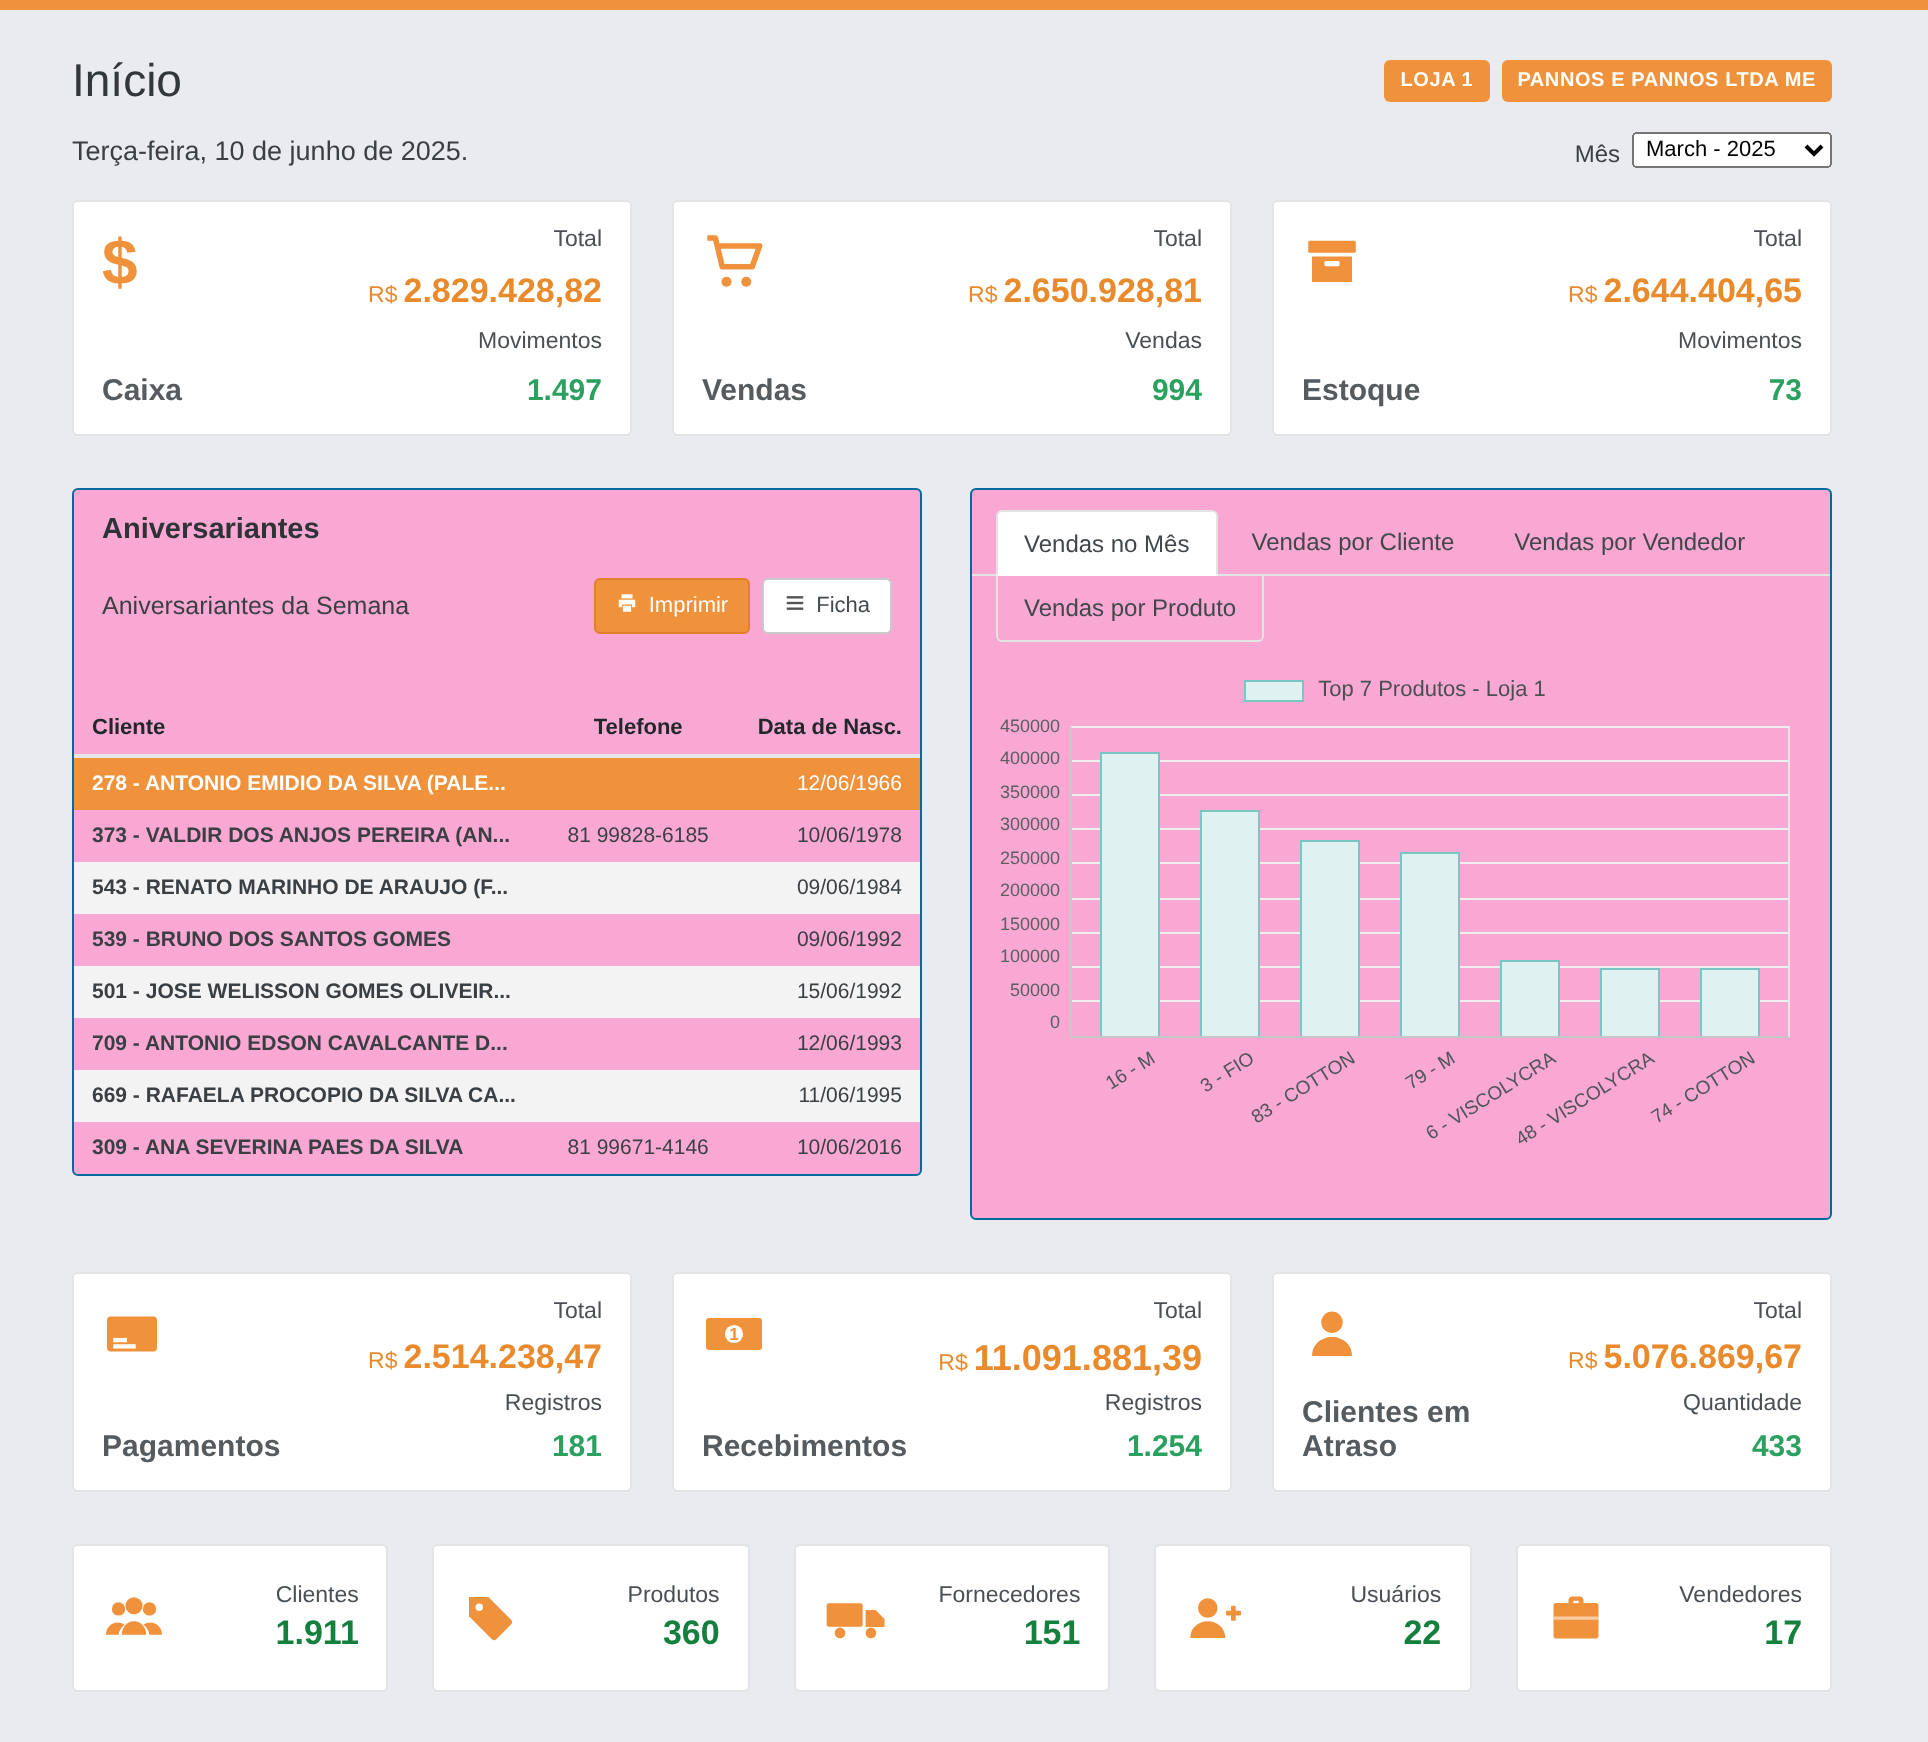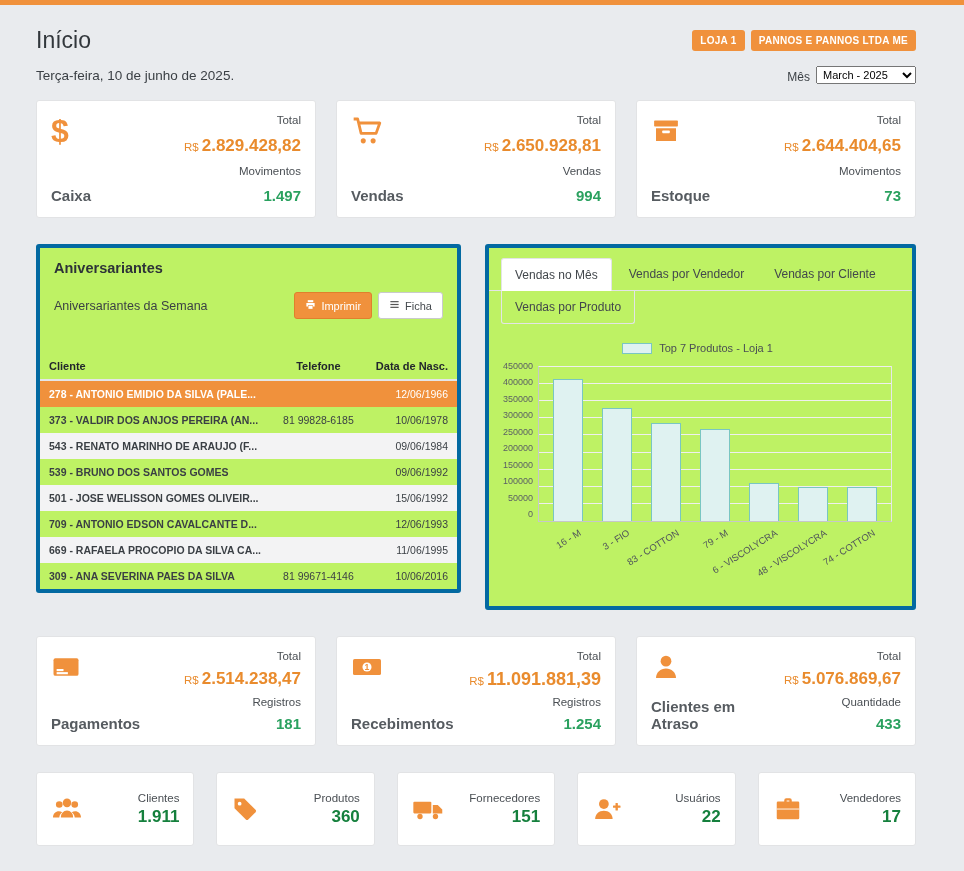--- a/index.html
+++ b/index.html
@@ -25,21 +25,21 @@
   .dollar-glyph { font-size:32px; font-weight:800; color:#f0913c; line-height:1; }
   .stat-name { font-weight:700; color:#565b60; font-size:15px; }
   .stat-right { text-align:right; display:flex; flex-direction:column; justify-content:space-between; }
   .small-label { font-size:11.5px; color:#4a4f54; }
   .amount { color:#e98b2d; font-weight:700; font-size:17px; white-space:nowrap; }
   .amount .currency { font-size:11.5px; font-weight:400; margin-right:3px; }
   .count { color:#2aa15f; font-weight:700; font-size:15px; }
 
   
   .mid-row { display:flex; gap:24px; margin-top:26px; align-items:flex-start; }
-  .panel { background:#bef264; border:4px solid #0369a1; border-radius:3px; }
+  .panel { background:#f9a8d4; border:1px solid #0369a1; border-radius:3px; }
   .birthdays { width:425px; }
   .birthdays-header { padding:12px 14px; font-weight:700; font-size:14.5px; color:#2e3338; }
   .birthdays-sub { display:flex; justify-content:space-between; align-items:center; padding:4px 14px 12px; font-size:12.5px; color:#3a3f44; }
   .btn-group { display:flex; gap:6px; }
   .btn { display:inline-flex; align-items:center; gap:5px; font-size:11px; padding:6px 10px; border-radius:3px; cursor:pointer; font-family:"Liberation Sans", sans-serif; }
   .btn-orange { background:#f0913c; border:1px solid #e0802c; color:#fff; }
   .btn-white { background:#fff; border:1px solid #c9cacc; color:#44494e; }
 
   table.bd { width:100%; border-collapse:collapse; font-size:10.5px; margin-top:22px; }
   table.bd th { text-align:left; padding:7px 9px; font-size:11px; color:#22272c; border-bottom:2px solid #e5e6e8; white-space:nowrap; }
@@ -232,22 +232,22 @@
               <td class="telefone">81 99671-4146</td>
               <td class="nasc">10/06/2016</td>
             </tr>
           </tbody>
       </table>
     </div>
 
     <div class="panel sales">
       <div class="tabs-row">
         <span class="tab active">Vendas no Mês</span>
+        <span class="tab">Vendas por Cliente</span>
         <span class="tab">Vendas por Vendedor</span>
-        <span class="tab">Vendas por Cliente</span>
       </div>
       <div class="subtab-row">
         <span class="subtab">Vendas por Produto</span>
       </div>
       <div class="chart-wrap">
         <div class="legend">
           <span class="legend-swatch" style="background: rgb(223, 242, 241); border: 1px solid rgb(121, 198, 194);"></span>
           <span>Top 7 Produtos - Loja 1</span>
         </div>
         <div class="chart">

